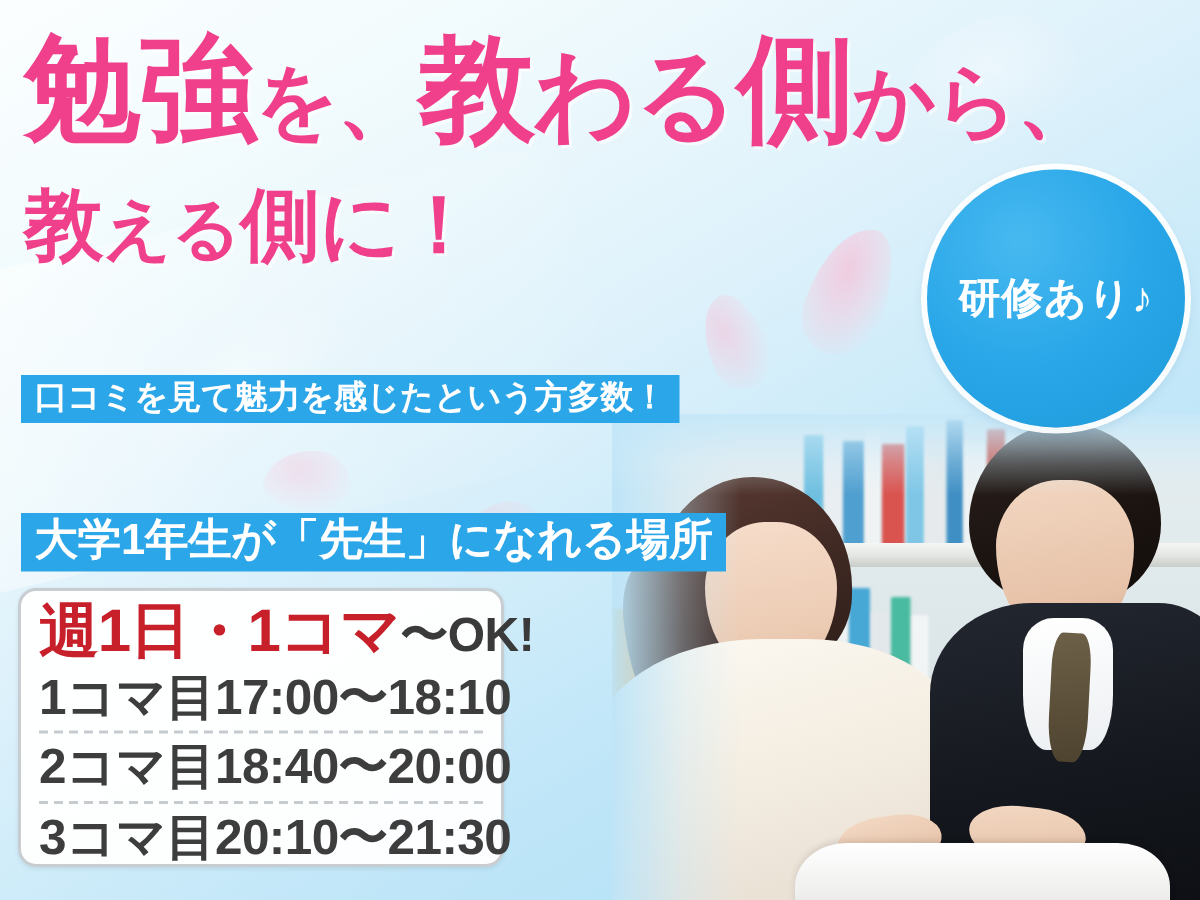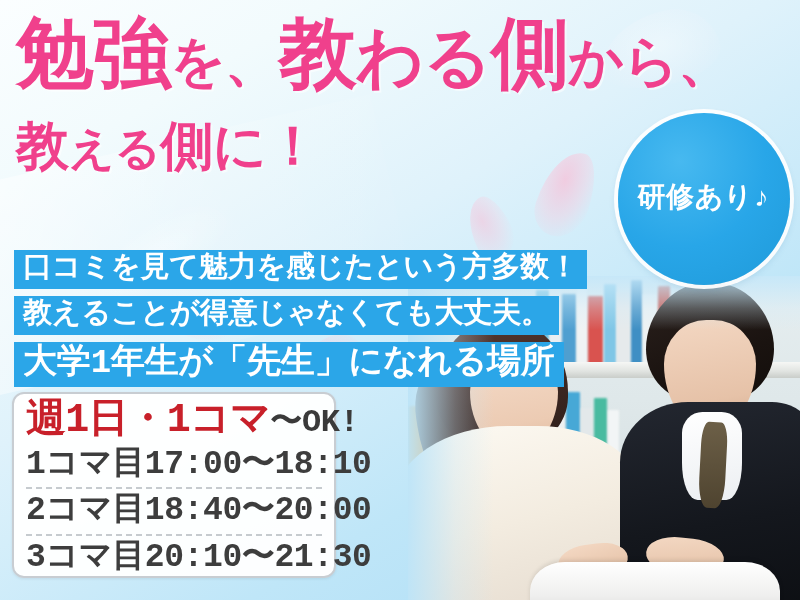--- a/index.html
+++ b/index.html
@@ -6,21 +6,21 @@
     margin: 0;
     padding: 0;
     background: #ffffff;
   }
 
   #banner {
     position: relative;
     width: 800px;
     height: 600px;
     overflow: hidden;
-    font-family: Liberation Mono, monospace;
+    font-family: Liberation Sans, sans-serif;
     background: linear-gradient(150deg,
                 #fbfeff 0%,
                 #f2fbfd 18%,
                 #dff2fb 42%,
                 #bfe6f8 70%,
                 #abdcf5 100%);
   }
 
   
   .petal {
@@ -196,23 +196,23 @@
     position: absolute;
     left: 14px;
     background: #2ba6e8;
     color: #ffffff;
     font-weight: 700;
     white-space: nowrap;
     padding: 3px 9px 5px 9px;
     letter-spacing: -0.005em;
     line-height: 1.08;
   }
-  #bluebar-1 { top: 250px; font-size: 29px; }
+  #bluebar-1 { top: 250px; font-size: 22px; }
   #bluebar-2 { top: 296px; font-size: 29px; }
-  #bluebar-3 { top: 342px; font-size: 34px; }
+  #bluebar-3 { top: 342px; font-size: 29px; }
 
   
   #schedule {
     position: absolute;
     left: 12px; top: 392px;
     width: 324px; height: 186px;
     background: rgba(255,255,255,0.96);
     border: 2px solid #c8cdd2;
     border-radius: 12px;
     box-sizing: border-box;
@@ -312,21 +312,20 @@
 
   <div class="headline" id="headline-1"><span>勉強</span><span class="hl-sm">を、</span><span>教</span><span class="hl-mid">わる</span><span>側</span><span class="hl-sm">から、</span></div>
 
   <div class="headline" id="headline-2"><span>教</span><span class="hl-mid">える</span><span>側に！</span></div>
 
   <div id="badge">
     <div class="bl2">研修あり♪</div>
   </div>
 
   <div class="bluebar" id="bluebar-1">口コミを見て魅力を感じたという方多数！</div>
-  <div class="bluebar" id="bluebar-2">教えることが得意じゃなくても大丈夫。</div>
   <div class="bluebar" id="bluebar-3">大学1年生が「先生」になれる場所</div>
 
   <div id="schedule">
     <div id="sched-head"><span class="red">週1日・1コマ</span><span class="ok">〜OK!</span></div>
     <div class="sched-row">1コマ目17:00〜18:10</div>
     <div class="sched-sep"></div>
     <div class="sched-row">2コマ目18:40〜20:00</div>
     <div class="sched-sep"></div>
     <div class="sched-row">3コマ目20:10〜21:30</div>
   </div>

